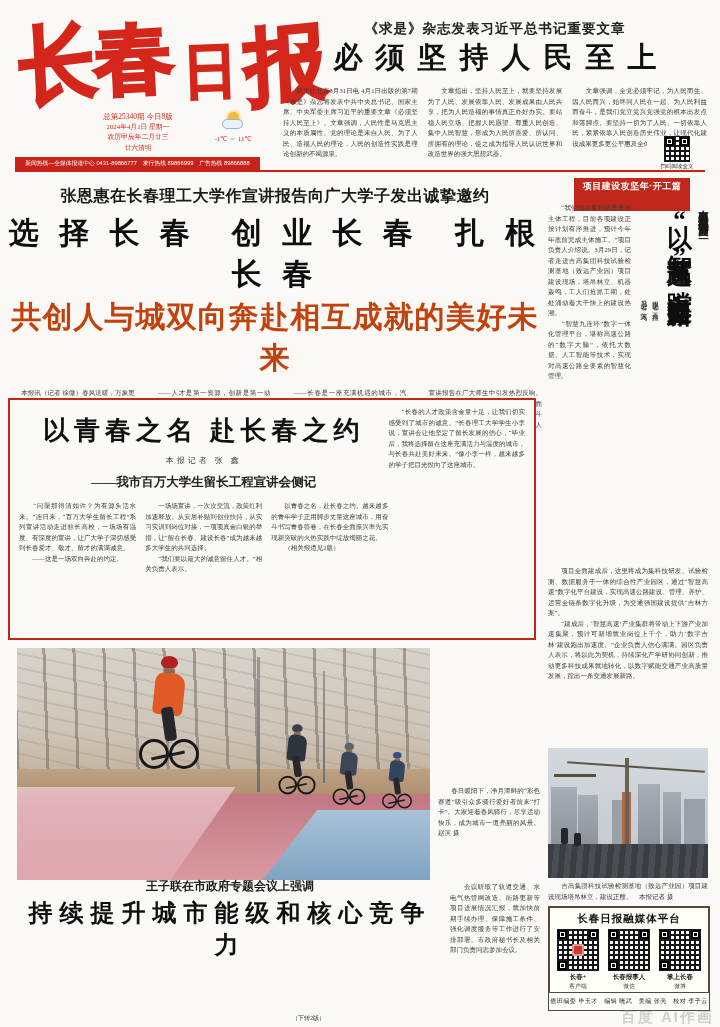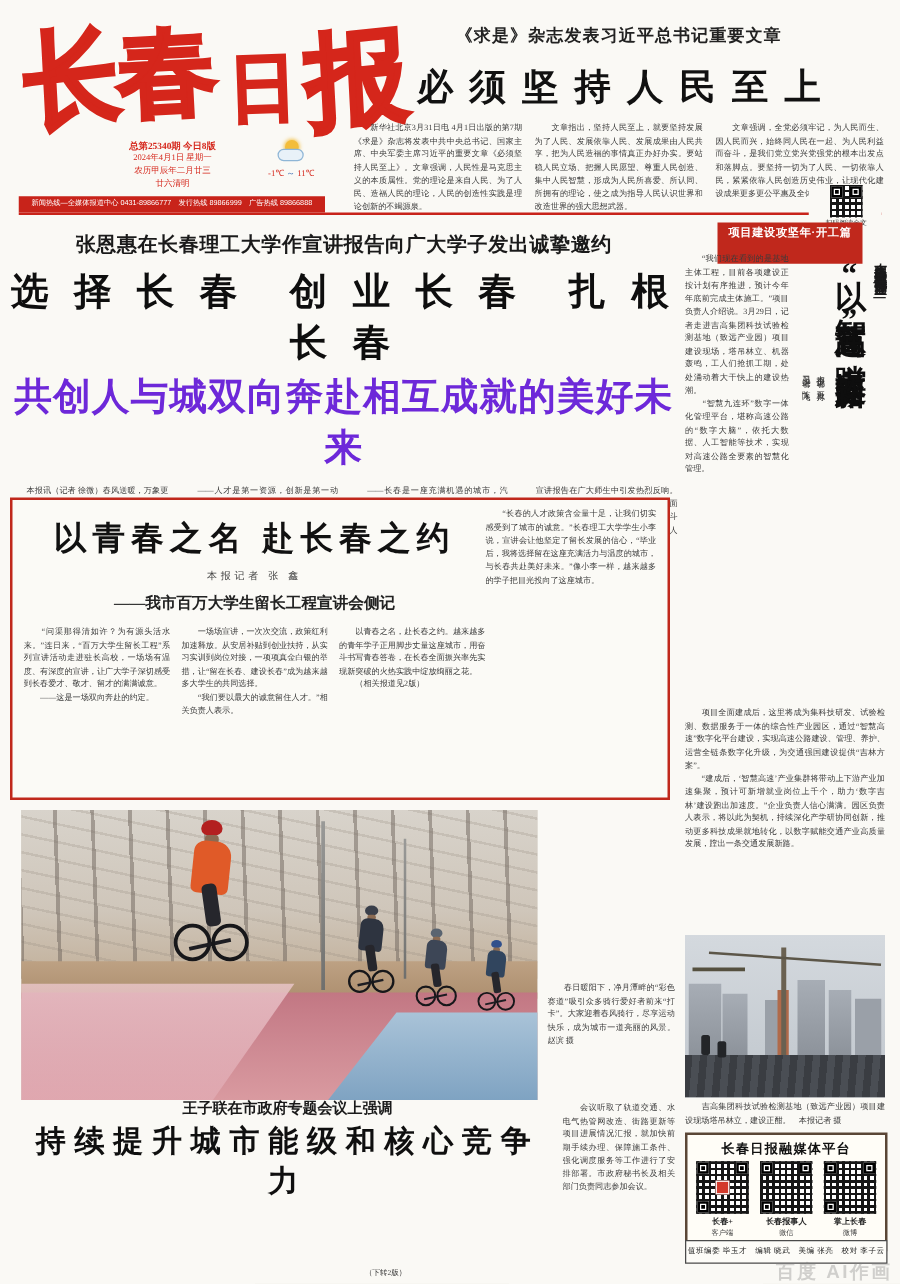--- a/index.html
+++ b/index.html
@@ -17,21 +17,21 @@
   
   #masthead { left:16px; top:10px; width:272px; height:108px; display:flex; align-items:center; justify-content:space-between; padding:0 4px; }
   .mast-char { font-family:"Liberation Serif", serif; font-weight:bold; color:#d5261b; font-size:76px; line-height:1;
                -webkit-text-stroke:2.5px #d5261b; display:inline-block; }
   .mc0 { transform:rotate(-7deg) skewX(-4deg) scale(1.02,1.1); }
   .mc1 { transform:rotate(-3deg) translateY(-5px) scale(1.06,1.02); }
   .mc2 { transform:rotate(-2deg) translateY(7px) scale(.72,.78); }
   .mc3 { transform:rotate(-6deg) skewX(-3deg) scale(1.08,1.1); }
 
   #issue-info { left:94px; top:111px; width:88px; text-align:center; color:#d5261b; line-height:1.5; }
-  #issue-info .l1 { font-size:7.5px; font-weight:bold; }
+  #issue-info .l1 { font-size:7.5px; font-weight:normal; }
   #issue-info .ln { font-size:6.8px; }
 
   #weather { left:207px; top:112px; width:52px; text-align:center; }
   #weather-icon { position:relative; width:26px; height:20px; margin:0 auto; }
   #weather-icon .sun { position:absolute; left:8px; top:0; width:11px; height:11px; border-radius:50%;
         background:#f3bd3a; box-shadow:0 0 3px 1px rgba(243,189,58,.8); }
   #weather-icon .cloud { position:absolute; left:2px; top:7px; width:21px; height:10px; border-radius:6px;
         background:#e8f1f8; border:1px solid #8fb6d6; }
   #weather .temp { font-size:7px; color:#d5261b; font-weight:normal; margin-top:2px; }
   #weather .temp .tilde { color:#3c6fb4; }
@@ -40,21 +40,21 @@
   #hotline-band { left:15px; top:157px; width:245px; height:13px; background:#c8231a; color:#fff;
         font-size:5.8px; line-height:13px; text-align:center; overflow:hidden; white-space:nowrap;
         font-family:"Liberation Sans", sans-serif; }
   #header-rule { left:15px; top:170px; width:690px; height:2px; background:#c8231a; }
 
   
   #top-article { left:283px; top:14px; width:424px; height:150px; }
   #top-kicker { text-align:center; font-family:"Liberation Sans", sans-serif; font-weight:bold;
         font-size:13.5px; letter-spacing:1px; color:#222; margin-top:6px; }
   #top-headline { text-align:center; font-weight:bold; font-size:29px; letter-spacing:13px; color:#111;
-        margin-top:12px; text-indent:13px; }
+        margin-top:0; text-indent:13px; }
   #top-body { display:flex; gap:10px; margin-top:8px; height:86px; position:relative; }
   #top-body > div { flex:1; overflow:hidden; }
   #top-qr-wrap { position:absolute; right:2px; bottom:2px; width:58px; text-align:center; background:#faf9f5; padding-left:2px; }
   #top-jump-row { position:absolute; left:292px; bottom:4px; font-size:6px; color:#333; }
 
   
   .qr { position:relative; background:
         repeating-linear-gradient(90deg,#161616 0 2px,transparent 2px 5px),
         repeating-linear-gradient(0deg,#161616 0 2px,#fff 2px 5px); }
   .qr .eye { position:absolute; width:9px; height:9px; background:#fff; border:2px solid #000; }
@@ -64,21 +64,21 @@
         background:#d33a2c; border:1px solid #fff; }
   .qr-caption { font-size:5.5px; color:#333; margin-top:1px; }
 
   
   #main-article { left:8px; top:178px; width:534px; height:218px; }
   #main-kicker { text-align:center; font-family:"Liberation Sans", sans-serif; font-weight:bold;
         font-size:16px; color:#1a1a1a; letter-spacing:.5px; margin-top:8px; }
   #main-h1 { text-align:center; font-family:"Liberation Sans", sans-serif; font-weight:bold; font-size:30px;
         letter-spacing:6px; color:#0e0e0e; margin-top:6px; }
   #main-h2 { text-align:center; font-family:"Liberation Sans", sans-serif; font-weight:bold; font-size:30px;
-        letter-spacing:1px; color:#6d28d9; margin-top:2px; }
+        letter-spacing:1px; color:#c2410c; margin-top:2px; }
   #main-body { margin-top:9px; height:106px; }
 
   
   #box-article { left:8px; top:398px; width:528px; height:242px; border:2.5px solid #c0281c; background:#fbfaf6;
         padding:7px 9px; display:flex; gap:0; }
   #box-left { width:73%; display:flex; flex-direction:column; }
   #box-headline { text-align:center; font-weight:bold; font-size:26px; letter-spacing:5px; color:#111; margin-top:6px; }
   #box-subhead { text-align:center; font-weight:bold; font-size:12.5px; color:#222; margin-top:8px; }
   #box-byline { text-align:center; font-size:8px; color:#444; letter-spacing:3px; margin-top:7px; }
   #box-cols { margin-top:10px; flex:1; }

